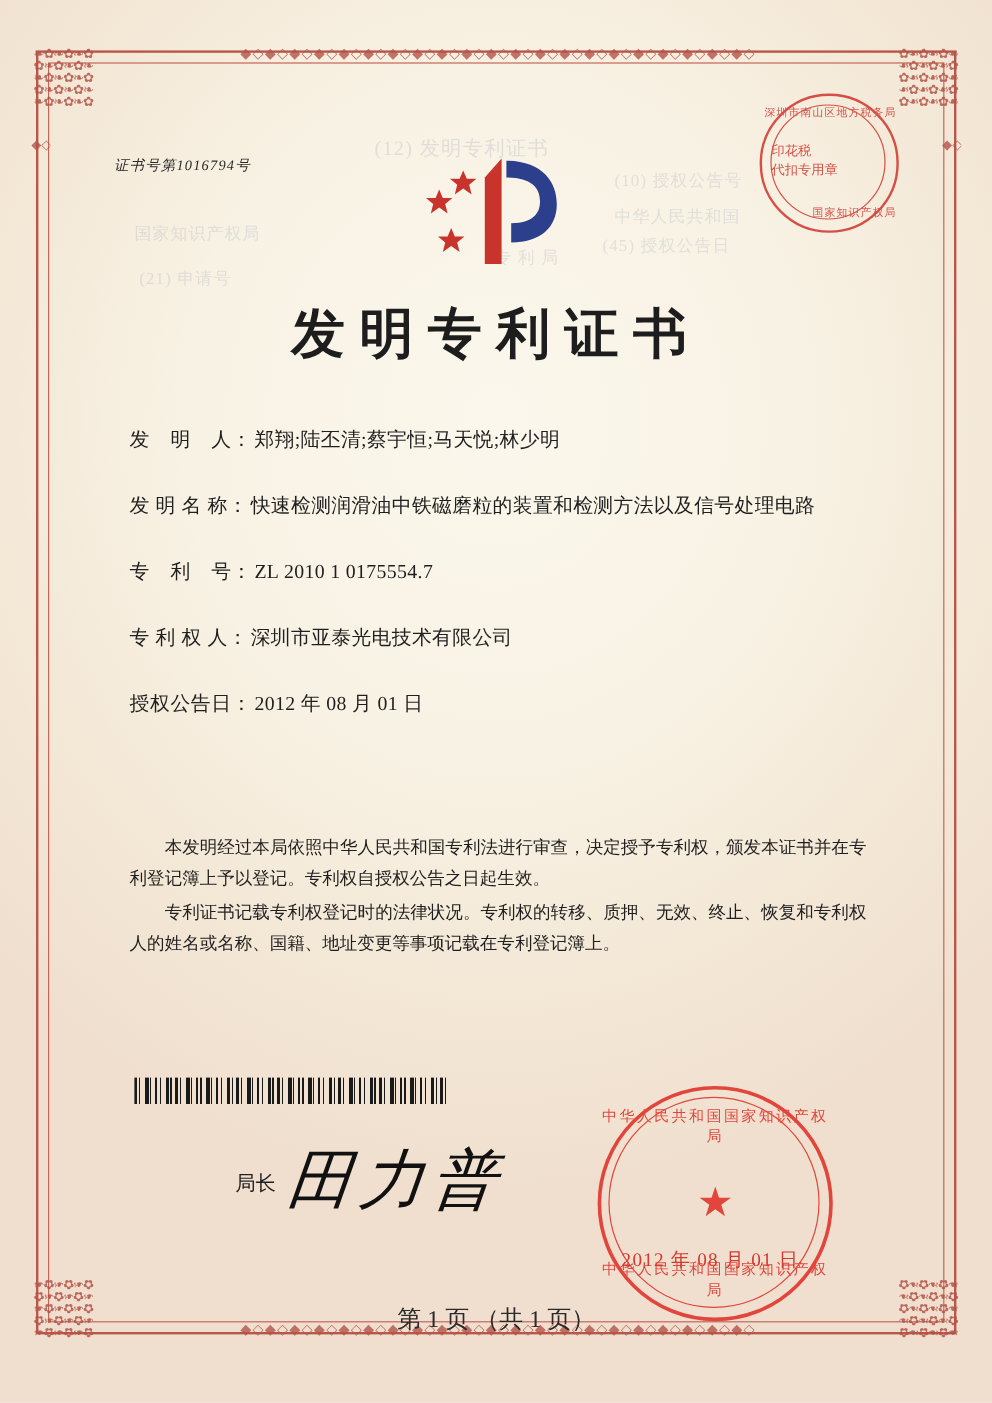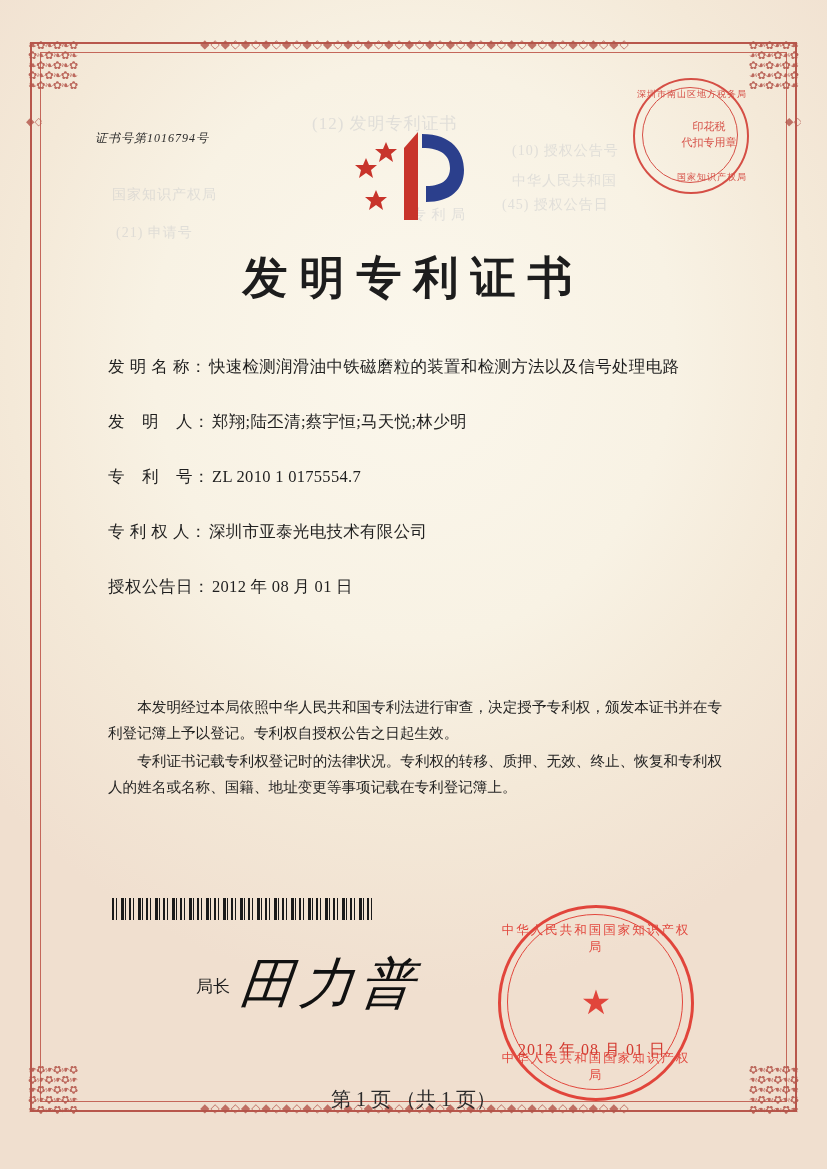--- a/index.html
+++ b/index.html
@@ -103,22 +103,22 @@
     color: #d0342c;
     opacity: .85;
   }
   .stamp-tr .arc-top, .stamp-tr .arc-bottom {
     position: absolute; left: 0; width: 112px;
     text-align: right; font-size: 9px; letter-spacing: 1px;
   }
   .stamp-tr .arc-top { top: 8px; }
   .stamp-tr .arc-bottom { bottom: 8px; }
   .stamp-tr .mid {
-    position: absolute; left: 18px; top: 38px; width: 112px;
-    text-align: center; font-size: 11px; line-height: 16px;
+    position: absolute; left: 8px; top: 38px; width: 112px;
+    font-size: 11px; line-height: 16px;
   }
   .stamp-tr .inner-ring {
     position: absolute; left: 7px; top: 7px;
     width: 94px; height: 94px; border: 1px solid #d0342c; border-radius: 50%;
   }
 
   .title {
     position: absolute;
     left: 0; top: 248px; width: 827px;
     text-align: center;
@@ -306,26 +306,26 @@
       <div>印花税</div>
       <div>代扣专用章</div>
     </div>
     <div class="arc-bottom">国家知识产权局</div>
   </div>
 
   <div class="title">发明专利证书</div>
 
   <div class="fields">
     <div class="field">
+      <span class="k">发　明　人：</span>
+      <span class="v">郑翔;陆丕清;蔡宇恒;马天悦;林少明</span>
+    </div>
+    <div class="field">
       <span class="k">发 明 名 称：</span>
       <span class="v">快速检测润滑油中铁磁磨粒的装置和检测方法以及信号处理电路</span>
-    </div>
-    <div class="field">
-      <span class="k">发　明　人：</span>
-      <span class="v">郑翔;陆丕清;蔡宇恒;马天悦;林少明</span>
     </div>
     <div class="field">
       <span class="k">专　利　号：</span>
       <span class="v">ZL 2010 1 0175554.7</span>
     </div>
     <div class="field">
       <span class="k">专 利 权 人：</span>
       <span class="v">深圳市亚泰光电技术有限公司</span>
     </div>
     <div class="field">

